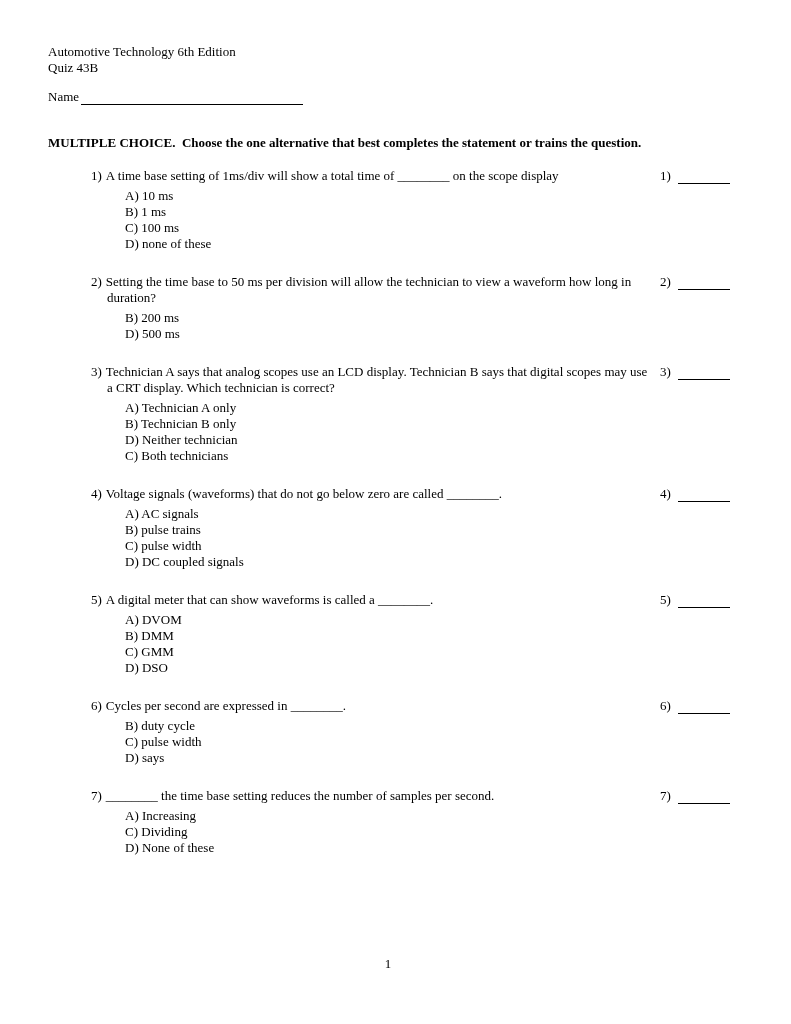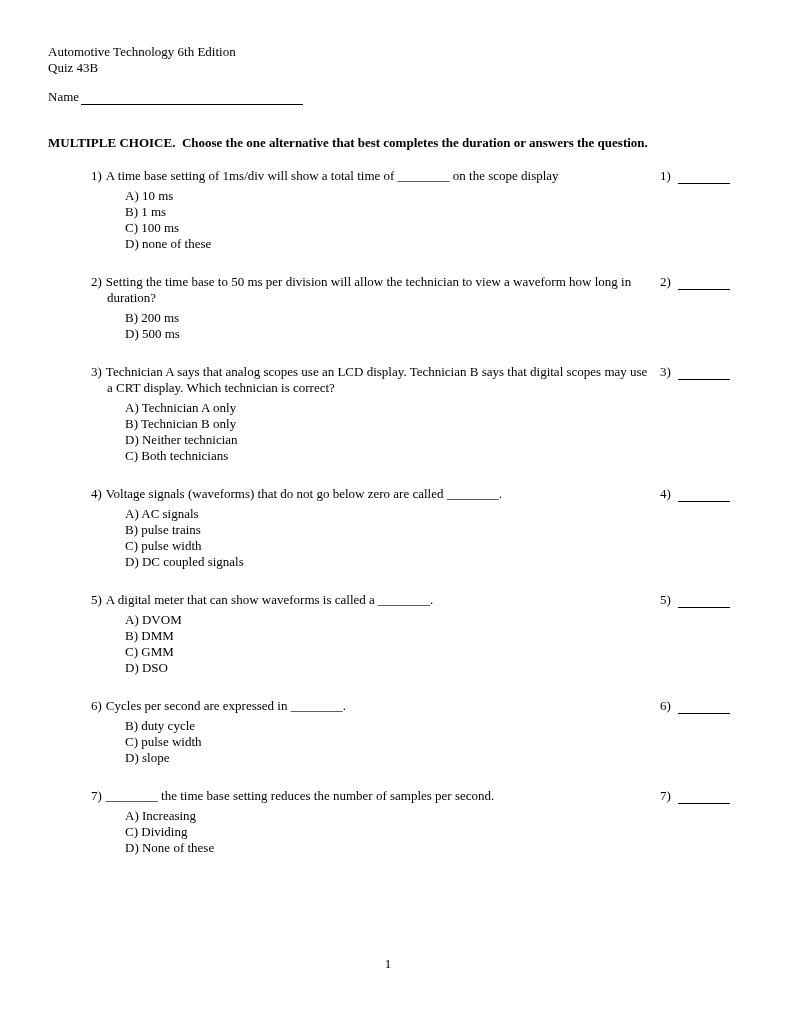--- a/index.html
+++ b/index.html
@@ -99,21 +99,21 @@
   <div class="header-block">
     <div>Automotive Technology 6th Edition</div>
     <div>Quiz 43B</div>
   </div>
 
   <div class="name-row">
     <span>Name</span>
     <span class="name-blank"></span>
   </div>
 
-  <div class="section-heading">MULTIPLE CHOICE.  Choose the one alternative that best completes the duration or answers the question.</div>
+  <div class="section-heading">MULTIPLE CHOICE.  Choose the one alternative that best completes the statement or trains the question.</div>
 
   <div class="questions" id="questions">
   <div class="question">
     <div class="q-main">
       <div class="q-text">
         <span class="q-num">1)</span><span class="q-body-text">A time base setting of 1ms/div will show a total time of ________ on the scope display</span>
       </div>
       <div class="options">
             <div class="option">A) 10 ms</div>
             <div class="option">B) 1 ms</div>
@@ -198,21 +198,21 @@
   </div>
 
   <div class="question">
     <div class="q-main">
       <div class="q-text">
         <span class="q-num">6)</span><span class="q-body-text">Cycles per second are expressed in ________.</span>
       </div>
       <div class="options">
             <div class="option">B) duty cycle</div>
             <div class="option">C) pulse width</div>
-            <div class="option">D) slope</div>
+            <div class="option">D) says</div>
           </div>
     </div>
     <div class="q-answer">
       <span class="ans-num">6)</span>
       <span class="ans-blank"></span>
     </div>
   </div>
 
   <div class="question">
     <div class="q-main">

